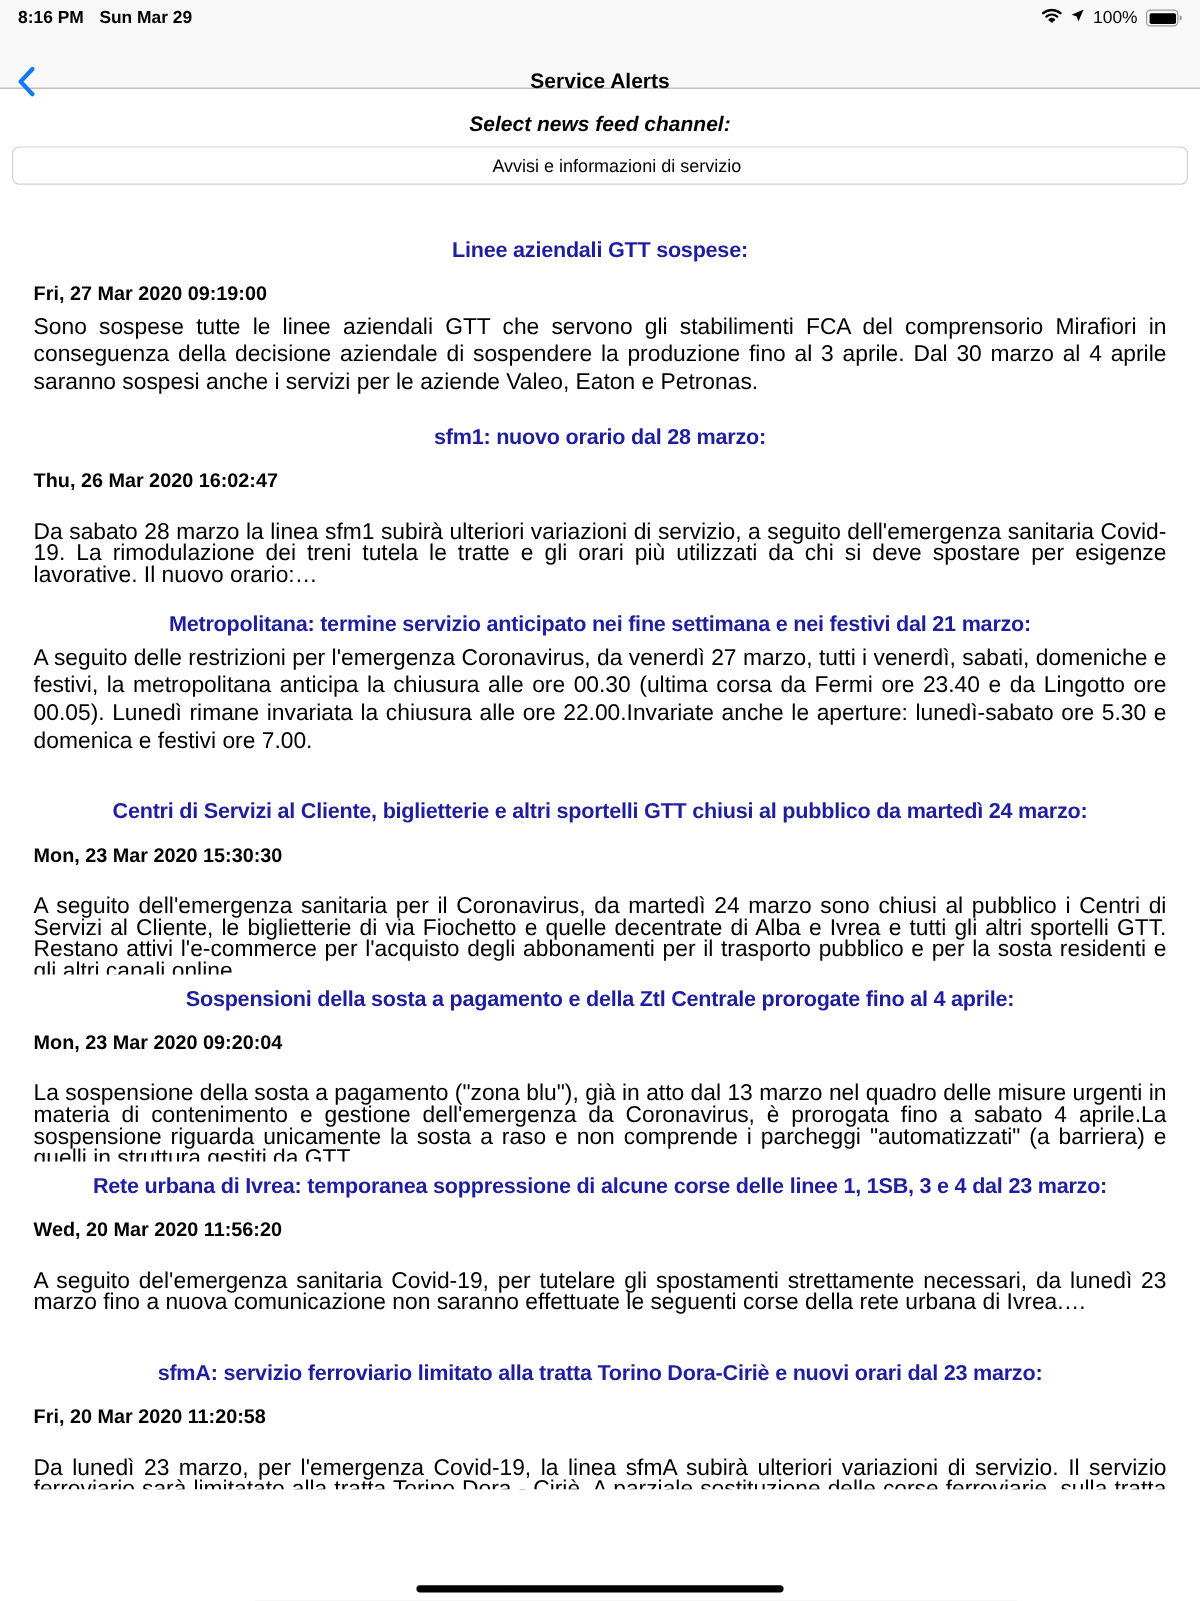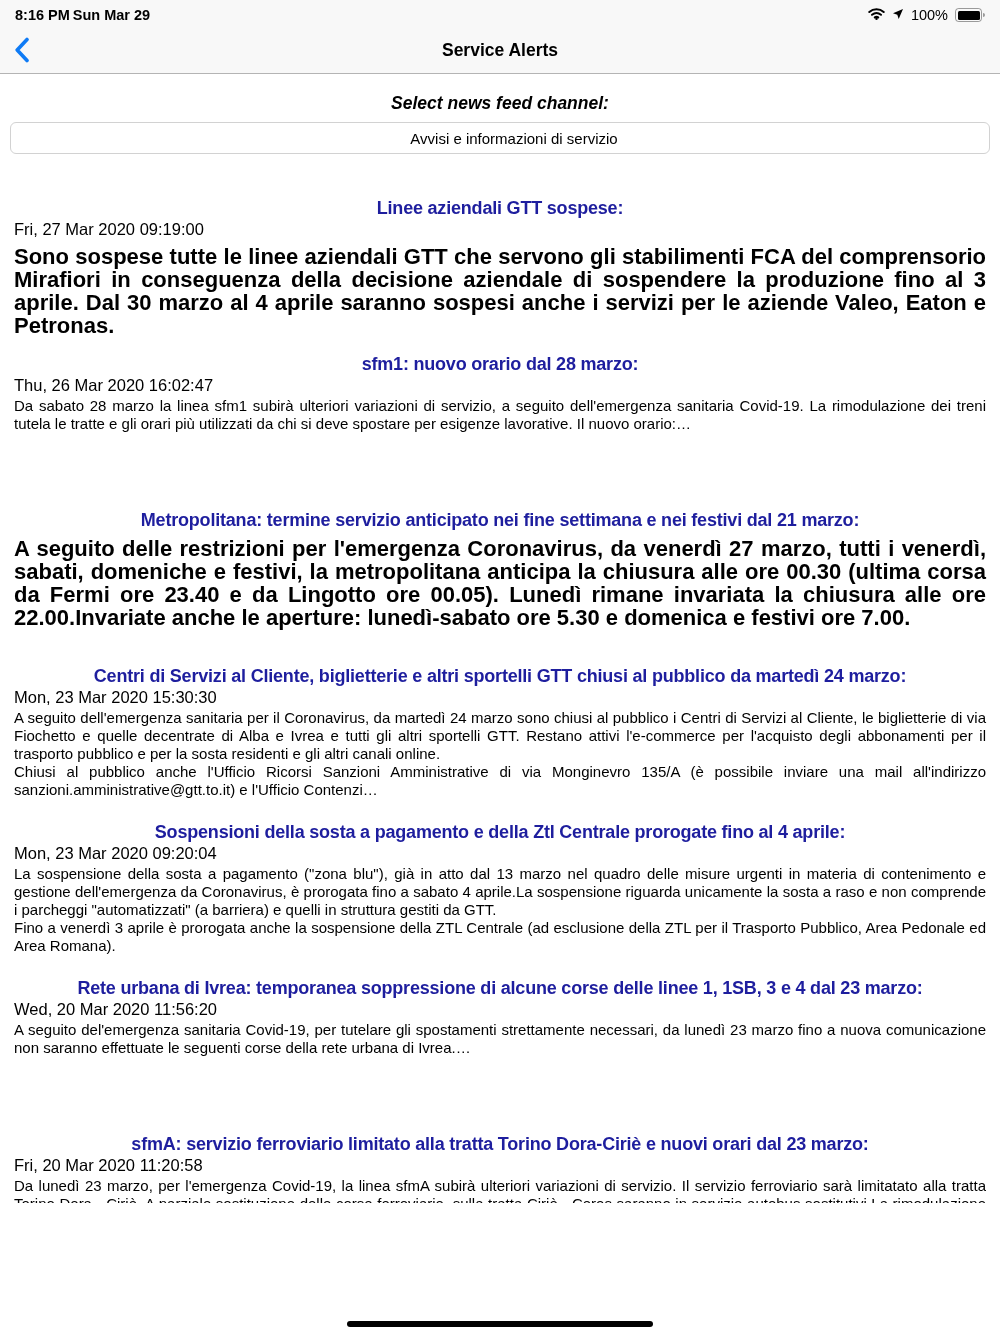--- a/index.html
+++ b/index.html
@@ -13,32 +13,32 @@
   
   .topbar {
     position:absolute; top:0; left:0; right:0; height:73px;
     background:#f8f8f8; border-bottom:1px solid #b4b4b4;
   }
   .statusbar {
     position:absolute; top:0; left:0; right:0; height:26px;
     display:flex; justify-content:space-between; align-items:center;
     padding:2px 15px 0 15px; font-size:14.5px; font-weight:600;
   }
-  .status-left { display:flex; gap:3px; align-items:center; }
+  .status-left { display:flex; gap:13px; align-items:center; }
   .status-right { display:flex; gap:7px; align-items:center; }
   .battery-pct { font-weight:400; font-size:14.5px; }
   .battery { display:flex; align-items:center; }
   .battery-body {
     position:relative; width:25px; height:12px;
     border:1px solid rgba(0,0,0,0.38); border-radius:3.5px;
   }
   .battery-fill { position:absolute; top:1.5px; left:1.5px; right:1.5px; bottom:1.5px; background:#000; border-radius:1.5px; }
   .battery-tip { width:2px; height:4.5px; background:rgba(0,0,0,0.38); border-radius:0 2px 2px 0; margin-left:1px; }
 
-  .navbar { position:absolute; top:26px; left:0; right:0; height:47px; }
+  .navbar { position:absolute; top:44px; left:0; right:0; height:47px; }
   .back-button {
     position:absolute; left:10px; top:50%; transform:translateY(-50%);
     background:none; border:none; padding:4px; cursor:pointer; line-height:0;
   }
   .nav-title {
     position:absolute; left:50%; top:50%; transform:translate(-50%,-50%);
     font-size:17.5px; font-weight:700; white-space:nowrap;
   }
 
   
@@ -48,30 +48,30 @@
   }
   .channel-box {
     position:absolute; top:122px; left:10px; right:10px; height:30px;
     background:#fff; border:1px solid #d2d2d2; border-radius:6px;
     display:flex; align-items:center; justify-content:center;
     font-size:15px; cursor:pointer;padding-left:28px;
   }
 
   
   .news-list { position:absolute; top:188px; left:0; right:0; }
-  .news-item { height:156px; padding:0 14px; overflow:hidden; box-sizing:border-box; }
+  .news-item { height:156px; padding:0 28px; overflow:hidden; box-sizing:border-box; }
   .item-title {
     margin:9px 0 0; text-align:center; white-space:nowrap;
     color:var(--title-blue,#1e1e9e); font-size:18px; line-height:22px;
     font-weight:700; letter-spacing:-0.2px;
   }
-  .item-date { margin-top:0; font-size:16.5px; line-height:20px; }
+  .item-date { margin-top:16px; font-size:16.5px; line-height:20px;font-weight:bold; }
   .item-body { text-align:justify; white-space:pre-line; }
-  .news-item.normal .item-body { margin-top:6px;  font-size:22px;   line-height:23px;font-weight:bold; }
-  .news-item.small  .item-body { margin-top:2px; font-size:15px; line-height:18px; }
+  .news-item.normal .item-body { margin-top:6px;  font-size:19px;   line-height:23px; }
+  .news-item.small  .item-body { margin-top:24px; font-size:19px; line-height:18px; }
   .item-body.clip { height:26px; overflow:hidden; }
 
   
   .home-indicator {
     position:absolute; bottom:7px; left:50%; transform:translateX(-50%);
     width:306px; height:6px; border-radius:3px; background:#000; cursor:grab;
   }
 </style>
 </head>
 <body>

